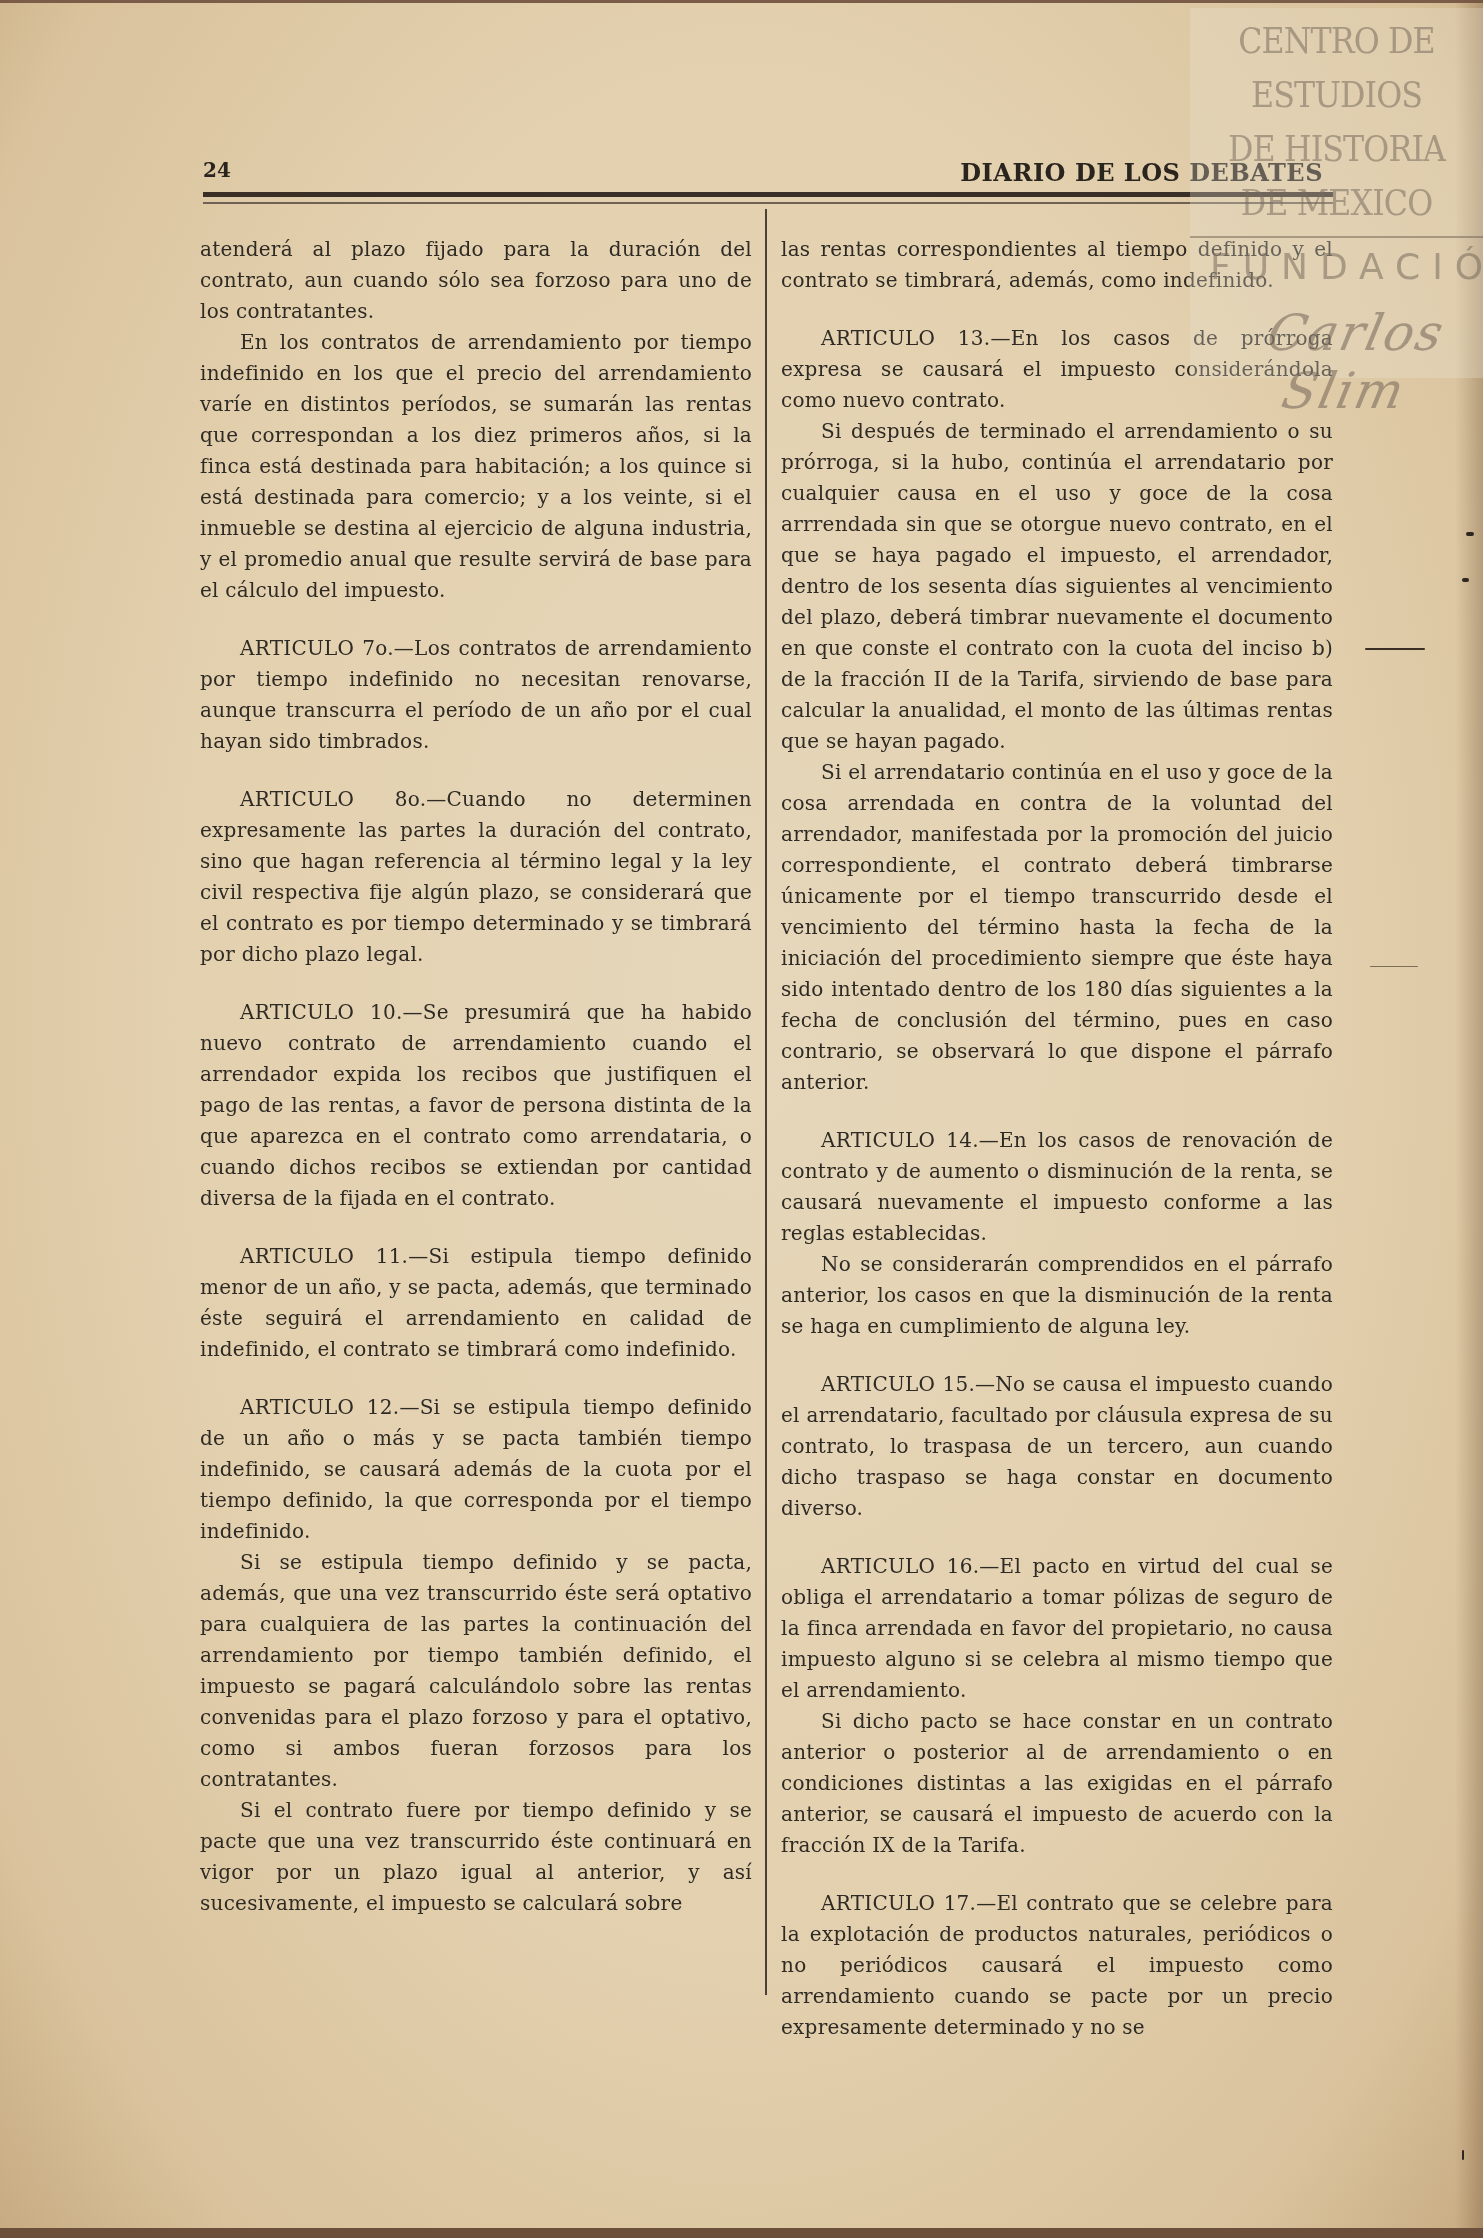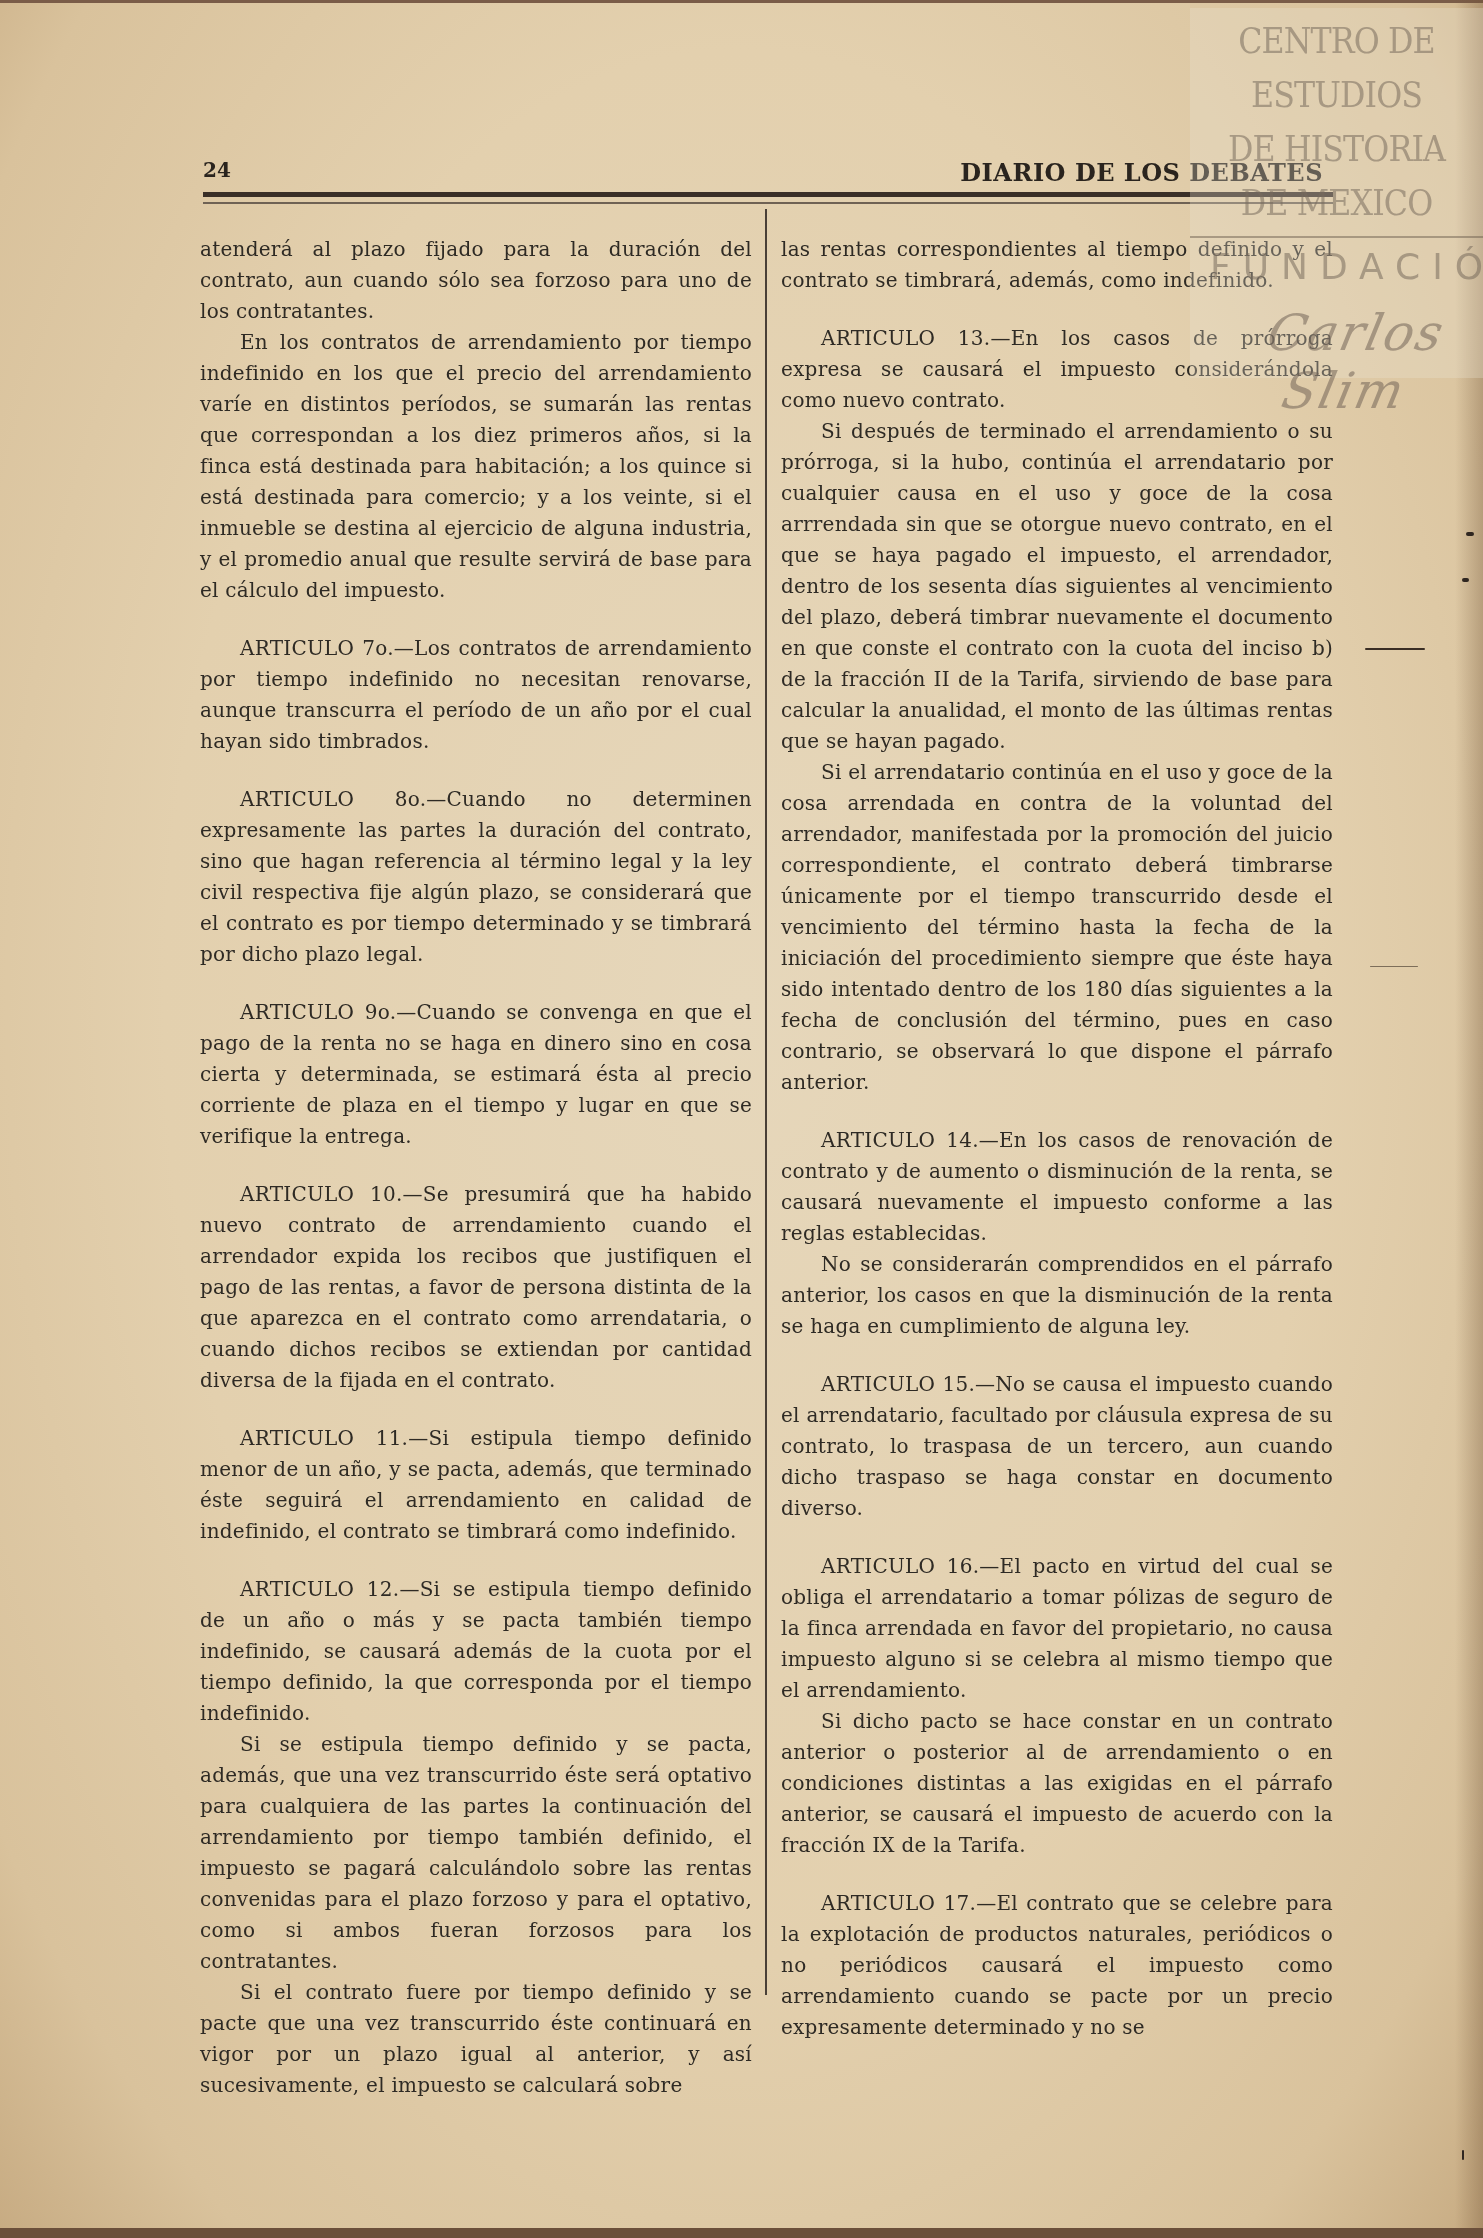--- a/index.html
+++ b/index.html
@@ -101,21 +101,20 @@
   <div class="rule-thick"></div>
   <div class="rule-thin"></div>
 
   <div class="col-divider"></div>
 
   <div class="column col-left">
     <p>atenderá al plazo fijado para la duración del contrato, aun cuando sólo sea forzoso para uno de los contratantes.</p>
     <p class="indent">En los contratos de arrendamiento por tiempo indefinido en los que el precio del arrendamiento varíe en distintos períodos, se sumarán las rentas que correspondan a los diez primeros años, si la finca está destinada para habitación; a los quince si está destinada para comercio; y a los veinte, si el inmueble se destina al ejercicio de alguna industria, y el promedio anual que resulte servirá de base para el cálculo del impuesto.</p>
     <p class="indent gap">ARTICULO 7o.—Los contratos de arrendamiento por tiempo indefinido no necesitan renovarse, aunque transcurra el período de un año por el cual hayan sido timbrados.</p>
     <p class="indent gap">ARTICULO 8o.—Cuando no determinen expresamente las partes la duración del contrato, sino que hagan referencia al término legal y la ley civil respectiva fije algún plazo, se considerará que el contrato es por tiempo determinado y se timbrará por dicho plazo legal.</p>
-    <p class="indent gap">ARTICULO 9o.—Cuando se convenga en que el pago de la renta no se haga en dinero sino en cosa cierta y determinada, se estimará ésta al precio corriente de plaza en el tiempo y lugar en que se verifique la entrega.</p>
     <p class="indent gap">ARTICULO 10.—Se presumirá que ha habido nuevo contrato de arrendamiento cuando el arrendador expida los recibos que justifiquen el pago de las rentas, a favor de persona distinta de la que aparezca en el contrato como arrendataria, o cuando dichos recibos se extiendan por cantidad diversa de la fijada en el contrato.</p>
     <p class="indent gap">ARTICULO 11.—Si estipula tiempo definido menor de un año, y se pacta, además, que terminado éste seguirá el arrendamiento en calidad de indefinido, el contrato se timbrará como indefinido.</p>
     <p class="indent gap">ARTICULO 12.—Si se estipula tiempo definido de un año o más y se pacta también tiempo indefinido, se causará además de la cuota por el tiempo definido, la que corresponda por el tiempo indefinido.</p>
     <p class="indent">Si se estipula tiempo definido y se pacta, además, que una vez transcurrido éste será optativo para cualquiera de las partes la continuación del arrendamiento por tiempo también definido, el impuesto se pagará calculándolo sobre las rentas convenidas para el plazo forzoso y para el optativo, como si ambos fueran forzosos para los contratantes.</p>
     <p class="indent">Si el contrato fuere por tiempo definido y se pacte que una vez transcurrido éste continuará en vigor por un plazo igual al anterior, y así sucesivamente, el impuesto se calculará sobre</p>
   </div>
 
   <div class="column col-right">
     <p>las rentas correspondientes al tiempo definido y el contrato se timbrará, además, como indefinido.</p>
     <p class="indent gap-lg">ARTICULO 13.—En los casos de prórroga expresa se causará el impuesto considerándola como nuevo contrato.</p>

